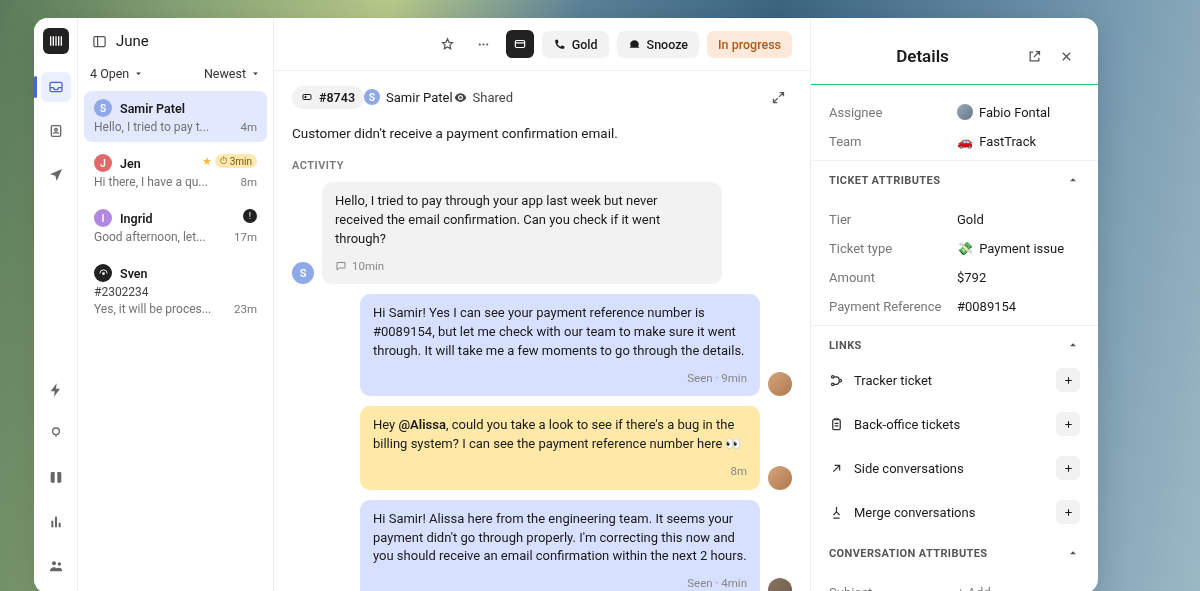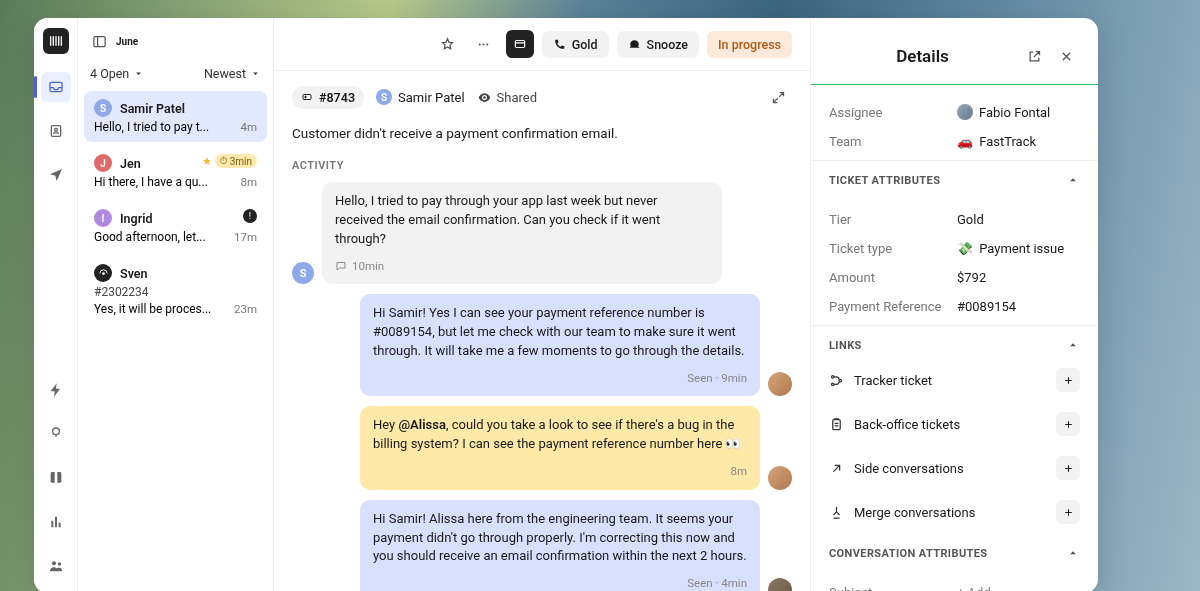--- a/index.html
+++ b/index.html
@@ -72,21 +72,21 @@
   .inbox {
     width: 196px;
     border-right: 1px solid #eee;
     display:flex; flex-direction:column;
   }
   .inbox-head {
     padding: 14px 12px 10px;
     display:flex; align-items:center; gap:8px;
   }
   .inbox-head svg { width:15px; height:15px; color:#555; }
-  .inbox-head h2 { font-size:10px; font-weight:700; }
+  .inbox-head h2 { font-size:15px; font-weight:400; }
   .inbox-sub {
     padding: 6px 12px 10px;
     display:flex; align-items:center; justify-content:space-between;
     font-size:12.5px;
     color:#333;
   }
   .inbox-sub .left, .inbox-sub .right { display:flex; align-items:center; gap:4px; cursor:pointer;}
   .inbox-sub svg { width:11px; height:11px; }
   .convos { flex:1; overflow:auto; padding: 0 6px; }
   .convo {
@@ -104,21 +104,21 @@
     font-size:10px; font-weight:600; color:#fff;
     flex-shrink:0;
   }
   .avatar.sm { width:22px; height:22px; font-size:11px; border-radius:50%;}
   .convo-name { font-size:12.5px; font-weight:600; }
   .convo-row2 {
     display:flex; align-items:center;
     margin-top:3px;
   }
   .convo-preview {
-    font-size:12px; color:#000000;
+    font-size:12px; color:#737373;
     white-space:nowrap; overflow:hidden; text-overflow:ellipsis;
     flex:1;
   }
   .convo-time {
     font-size:11.5px; color:#777;
     margin-left:6px;
   }
   .convo-badge {
     position:absolute; right:10px; top:8px;
     display:flex; align-items:center; gap:3px;
@@ -175,21 +175,21 @@
   .pill svg{width:13px;height:13px;}
   .dark-square {
     width:28px; height:28px; border-radius:6px;
     display:inline-flex; align-items:center; justify-content:center;
     background:#222; color:#fff;
   }
   .dark-square svg{width:14px;height:14px;}
 
   .main-sub {
     padding:12px 18px 8px;
-    display:flex; align-items:center; gap:12px;
+    display:flex; align-items:center; 
   }
   .ticket-tag {
     display:inline-flex; align-items:center; gap:6px;
     background:#f2f2f2; padding:4px 9px; border-radius:12px;
     font-size:12.5px; font-weight:600;
   }
   .ticket-tag svg{width:12px;height:12px;}
   .sub-user { display:inline-flex; align-items:center; gap:6px; font-size:13px;}
   .sub-user .avatar{width:16px;height:16px;}
   .shared { display:inline-flex; align-items:center; gap:5px; font-size:13px; color:#444;}

